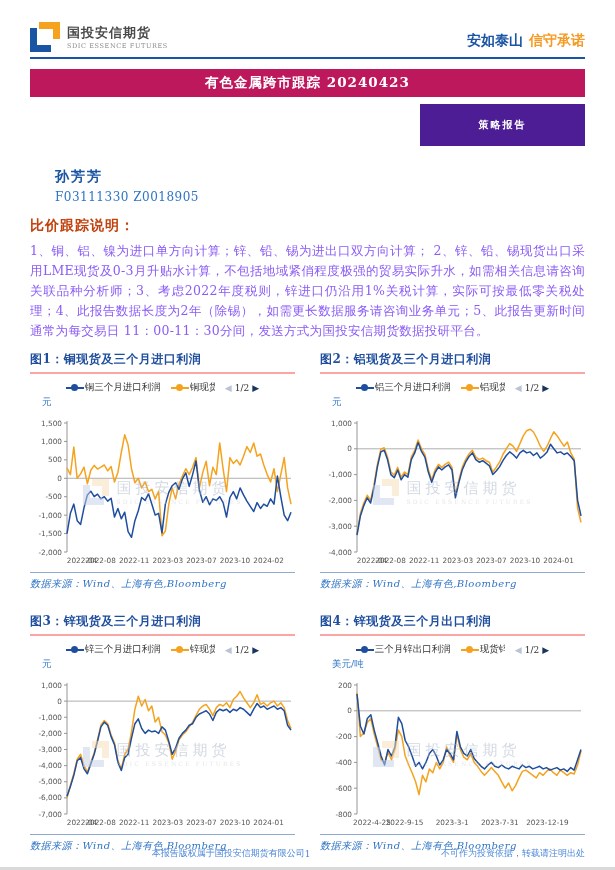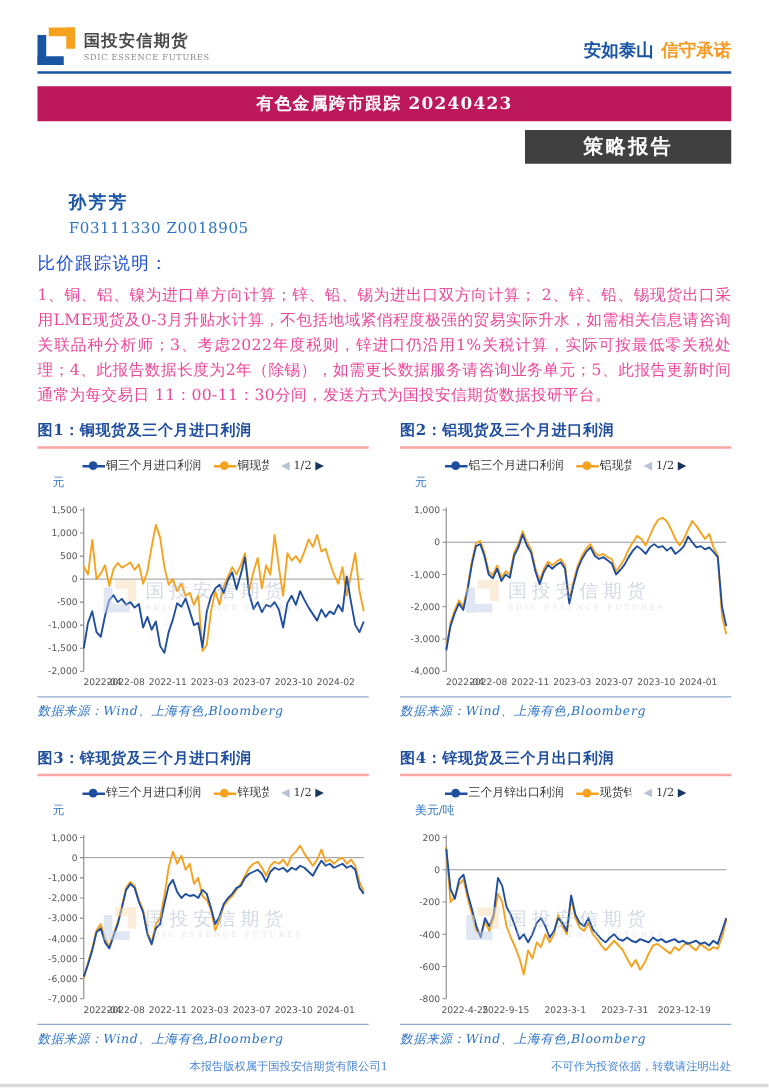--- a/index.html
+++ b/index.html
@@ -18,28 +18,28 @@
   .brand-txt .cn { font-size:13px; font-weight:bold; color:#4a4a4a; letter-spacing:1px; }
   .brand-txt .en { font-size:6.5px; color:#8a8a8a; letter-spacing:0.6px; }
   .slogan { font-size:14px; font-weight:bold; padding-bottom:2px;font-family:Liberation Serif, serif; }
   .slogan .s-blue { color:#1A55A4; }
   .slogan .s-orange { color:#F59A23; margin-left:6px; }
   .hdr-rule { height:2px; background:#1A55A4; margin-top:5px; }
 
   
   .titlebar { margin-top:10px; height:28px; background:#be185d; color:#fff; font-size:13.5px; font-weight:bold; display:flex; align-items:center; justify-content:center; letter-spacing:1px; }
   .badge-row { display:flex; justify-content:flex-end; margin-top:7px; }
-  .badge { width:165px; height:27px; background:#404040; color:#fff; font-size:16px; font-weight:bold; display:flex; align-items:center; justify-content:center; letter-spacing:2px; }
+  .badge { width:165px; height:42px; background:#4c1d95; color:#fff; font-size:10px; font-weight:bold; display:flex; align-items:center; justify-content:center; letter-spacing:2px; }
 
   
   .author { margin-top:22px; margin-left:25px; }
   .author .nm { font-size:14px; font-weight:bold; color:#1A55A4; letter-spacing:2px; }
   .author .cd { font-size:12px; color:#2E74C6; margin-top:4px; letter-spacing:0.5px; }
-  .desc-h { margin-top:13px; font-size:14px; font-weight:normal; color:#1d4ed8; letter-spacing:1px; }
-  .desc-p { margin-top:6px; font-size:12.5px; line-height:20px; color:#ec4899; text-align:justify; letter-spacing:0.3px; }
+  .desc-h { margin-top:13px; font-size:14px; font-weight:bold; color:#c2410c; letter-spacing:1px; }
+  .desc-p { margin-top:6px; font-size:12.5px; line-height:20px; color:#8b5cf6; text-align:justify; letter-spacing:0.3px; }
 
   
   .grid { margin-top:10px; display:grid; grid-template-columns:265px 265px; column-gap:25px; row-gap:22px; }
   .chart h3 { font-size:12px; font-weight:bold; color:#1F4E9E; padding-bottom:4px; border-bottom:2px solid #fca5a5; letter-spacing:0.5px; }
   .legend { margin-top:7px; display:flex; align-items:center; justify-content:center; gap:10px; font-size:9.5px; color:#333; }
   .lg { display:inline-flex; align-items:center; gap:1px; }
   .marker { position:relative; display:inline-block; width:18px; height:2px; }
   .marker::after { content:""; position:absolute; left:5.5px; top:-3px; width:7px; height:7px; border-radius:50%; background:inherit; }
   .m-blue { background:#1F4E9E; }
   .m-orange { background:#F5A31F; }

